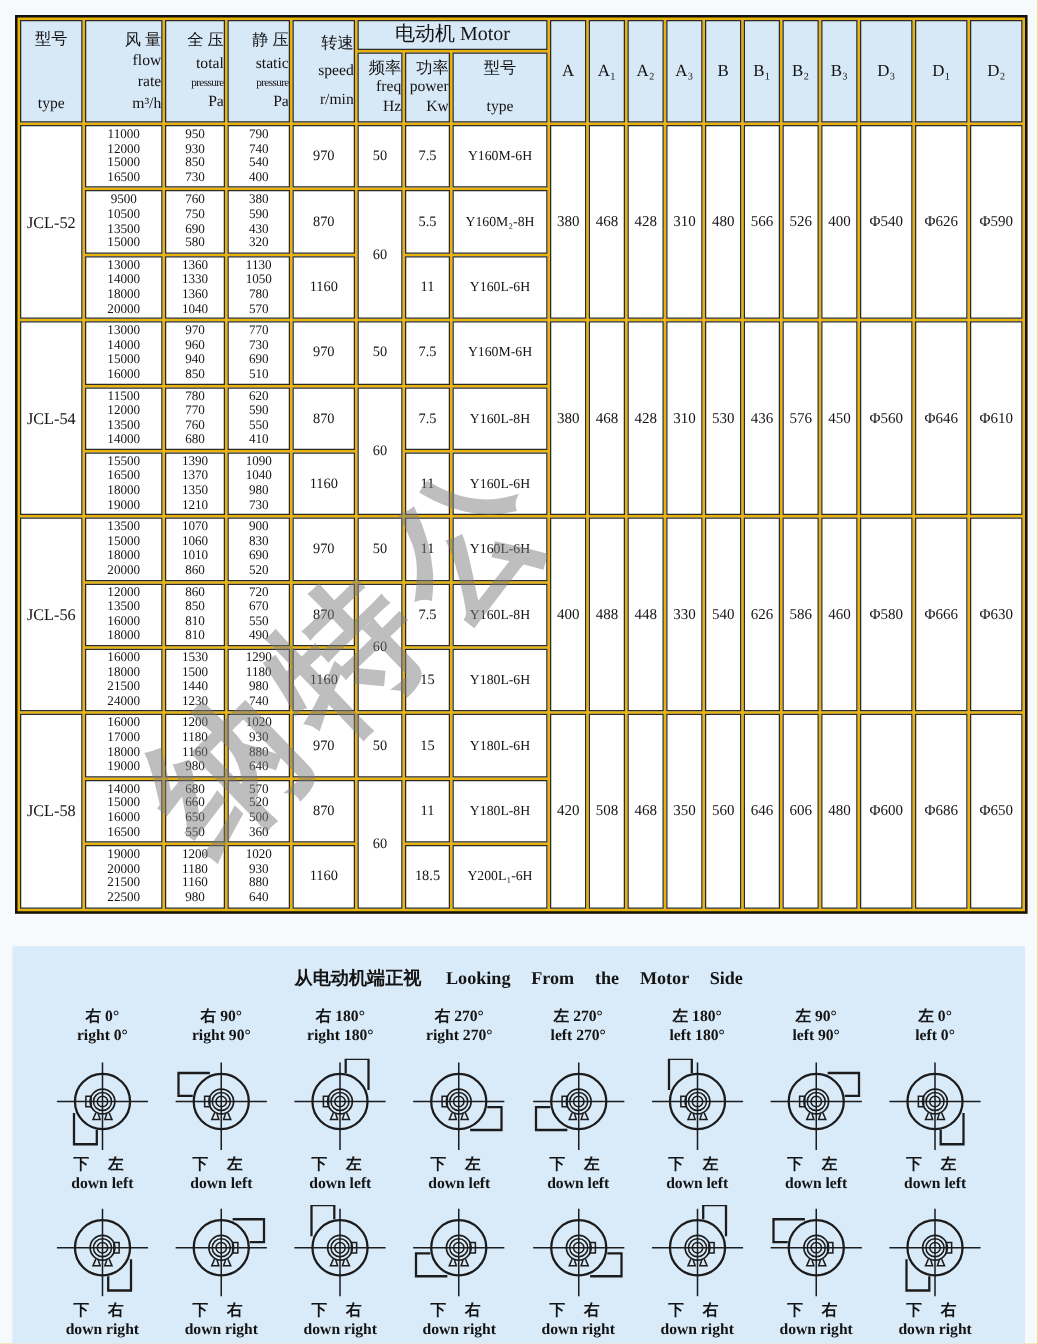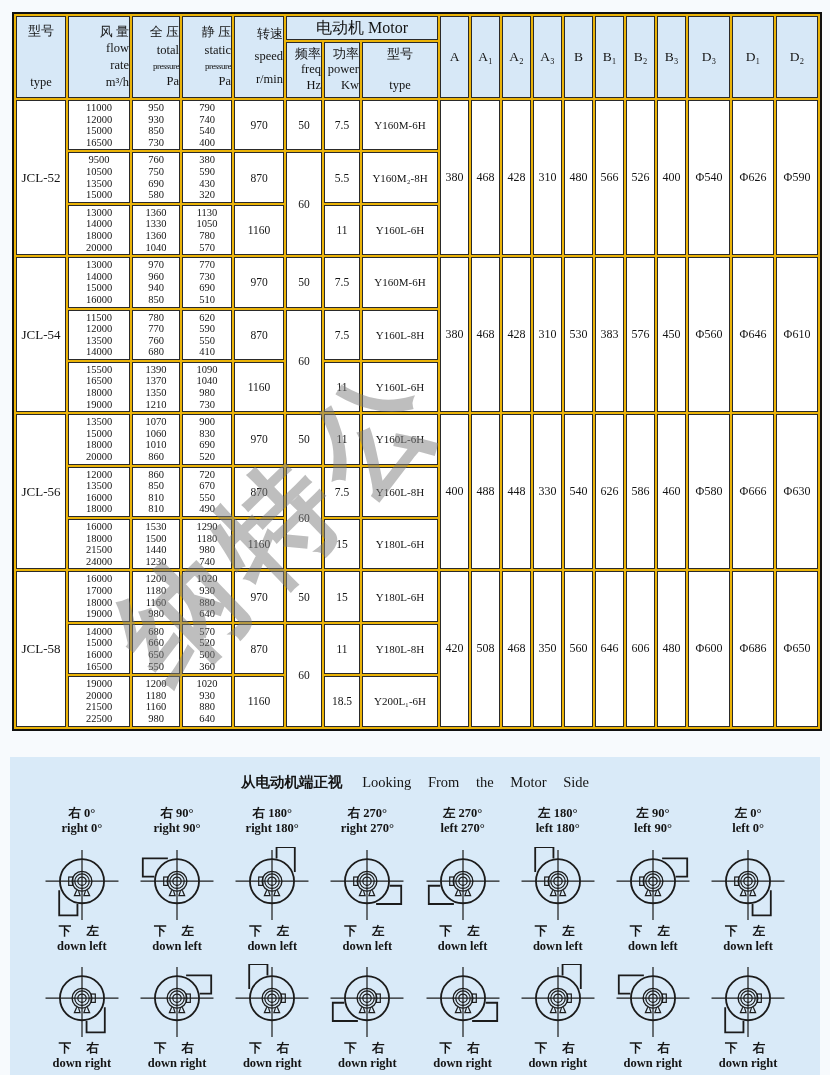--- a/index.html
+++ b/index.html
@@ -31,21 +31,21 @@
   td.c-dim{font-size:12px;}
 
   
   .watermark{position:absolute;left:140px;top:580px;transform:rotate(-44deg);transform-origin:left center;
     font-size:118px;font-weight:bold;letter-spacing:14px;color:rgba(125,125,125,0.5);
     white-space:nowrap;pointer-events:none;z-index:6;}
 
   
   .panel{flex:1 1 auto;margin:26px 10px 0 10px;background:#d9eaf8;padding-top:16px;}
   .panel-title{text-align:center;font-size:14.5px;font-weight:bold;margin-bottom:14px;}
-  .panel-title .en{font-weight:normal;word-spacing:13px;margin-left:16px;}
+  .panel-title .en{font-weight:bold;word-spacing:13px;margin-left:16px;}
   .o-grid{display:grid;grid-template-columns:repeat(8,1fr);width:94%;margin:0 auto;}
   .o-col{display:flex;flex-direction:column;align-items:center;}
   .o-top{text-align:center;font-size:12.5px;font-weight:bold;line-height:1.25;margin-bottom:7px;height:34px;}
   .o-bottom{text-align:center;font-size:12.5px;font-weight:bold;line-height:1.2;margin-top:1px;}
   .o-bottom .cn{letter-spacing:6px;}
   .o-grid.row2{margin-top:10px;}
   svg.fan{display:block;}
 </style>
 </head>
 <body>
@@ -258,21 +258,21 @@
             </td>
             <td class="blue c-speed">970</td>
             <td class="blue c-freq">50</td>
             <td class="blue c-power">7.5</td>
             <td class="blue c-motor">Y160M-6H</td>
             <td class="blue c-dim" rowspan="3">380</td>
             <td class="blue c-dim" rowspan="3">468</td>
             <td class="blue c-dim" rowspan="3">428</td>
             <td class="blue c-dim" rowspan="3">310</td>
             <td class="blue c-dim" rowspan="3">530</td>
-            <td class="blue c-dim" rowspan="3">383</td>
+            <td class="blue c-dim" rowspan="3">436</td>
             <td class="blue c-dim" rowspan="3">576</td>
             <td class="blue c-dim" rowspan="3">450</td>
             <td class="blue c-dim" rowspan="3">Φ560</td>
             <td class="blue c-dim" rowspan="3">Φ646</td>
             <td class="blue c-dim" rowspan="3">Φ610</td>
           </tr>
           <tr>
             <td class="blue">
               <div class="ml">11500</div>
               <div class="ml">12000</div>

